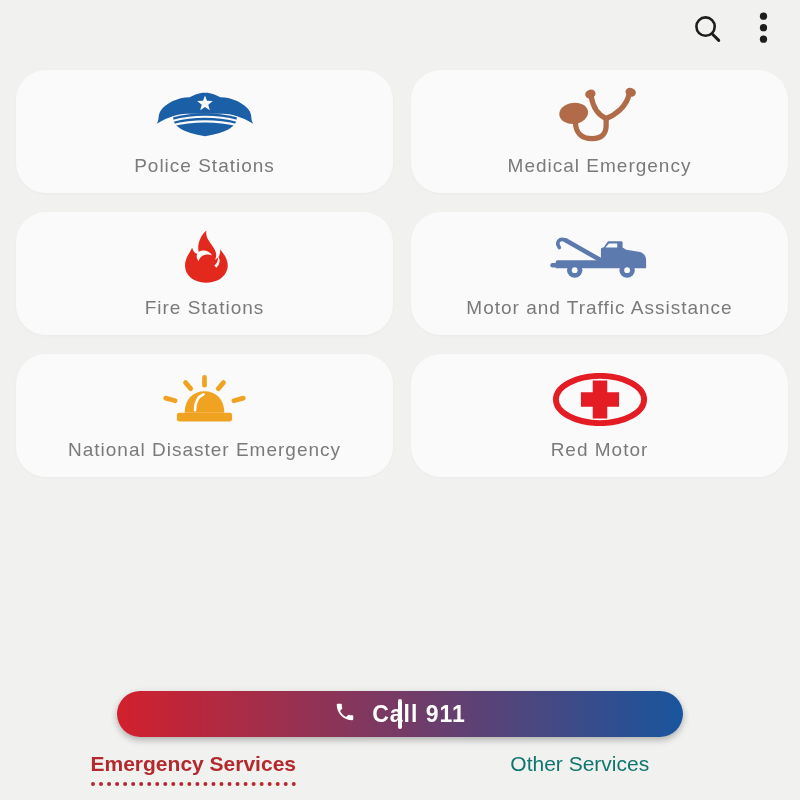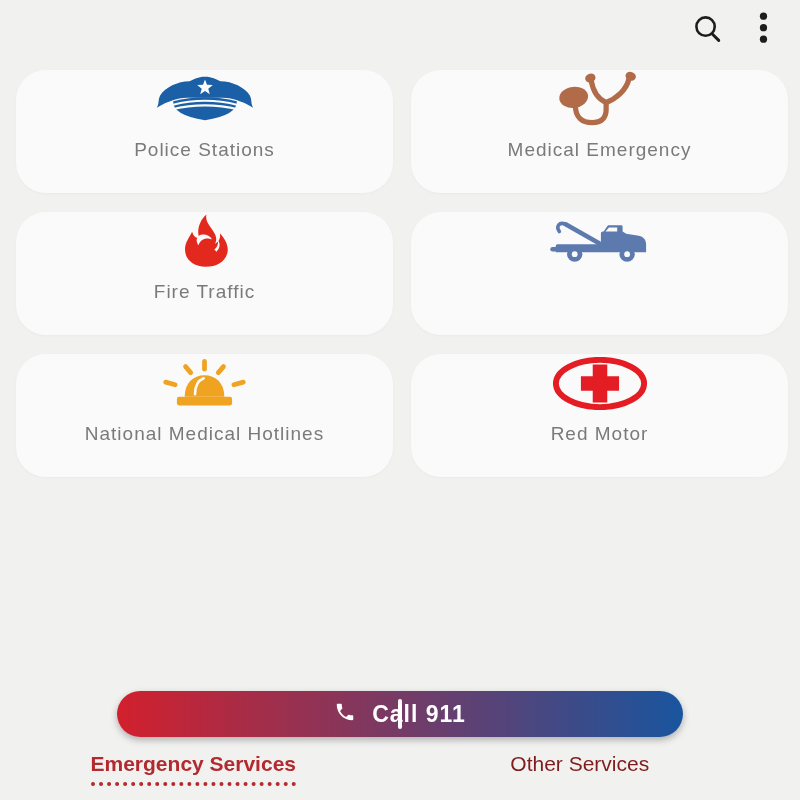--- a/index.html
+++ b/index.html
@@ -28,20 +28,21 @@
     row-gap:19px;
     padding:14px 12px 0 16px;
   }
   .card{
     background:#fafafa;
     border-radius:30px;
     height:123px;
     display:flex;
     flex-direction:column;
     align-items:center;
+    justify-content:center;
     box-shadow:0 1px 3px rgba(0,0,0,0.03);
     cursor:pointer;
   }
   .icon-box{
     height:58px;
     display:flex;
     align-items:center;
     justify-content:center;
   }
   .card-label{
@@ -105,21 +106,21 @@
   .tab-label-active{
     font-size:21px;
     font-weight:700;
     color:#b2292e;
     border-bottom:4px dotted #b2292e;
     padding-bottom:6px;
   }
   .tab-label{
     font-size:21px;
     font-weight:500;
-    color:#7f1d1d;
+    color:#0f766e;
     padding-bottom:6px;
   }
 </style>
 </head>
 <body>
 
 <div class="topbar">
   <span class="icon-btn">
     <svg width="31" height="31" viewBox="0 0 24 24">
       <circle cx="10.5" cy="10.5" r="7.1" fill="none" stroke="#1d1d1d" stroke-width="2"></circle>
@@ -165,53 +166,54 @@
   </div>
 
   <div class="card">
     <span class="icon-box">
       <svg width="50" height="56" viewBox="0 0 70 78" color="#e3291d">
         <path fill="currentColor" d="M37,2 C35,12 42,18 47,26 C51,32 52,38 49,43 C55,40 57,34 56,28 C64,37 69,47 66,57 C62,69 51,75 36,75 C19,75 7,65 7,51 C7,41 13,34 17,26 C19,33 23,36 27,34 C23,26 27,10 37,2 Z"></path>
         <path fill="#fafafa" d="M26,45 C28,37 37,33 45,37 C41,30 32,28 26,32 C22,36 23,41 26,45 Z"></path>
         <path fill="#fafafa" d="M48,51 C52,48 54,43 53,38 C57,43 56,49 51,54 Z"></path>
       </svg>
     </span>
-    <span class="card-label">Fire Traffic</span>
+    <span class="card-label">Fire Stations</span>
   </div>
 
   <div class="card">
     <span class="icon-box">
       <svg width="100" height="47" viewBox="0 0 110 52" color="#5c7aae">
         <path fill="currentColor" d="M6,38 L6,31 C6,30 7,29 8,29 L56,29 L56,17 C56,16 57,15 58,15 L59,15 L63,9 C63.5,8.4 64,8 65,8 L78,8 C79,8 80,8.6 80,9.5 L80,15 L84,17.5 L98,19.5 C103,20.5 106,24 106,29 L106,38 Z"></path>
         <path fill="#fafafa" d="M61,15 L65,10.5 L74,10.5 L74,15 Z"></path>
         <path d="M54,28 L17,7" stroke="currentColor" stroke-width="5" stroke-linecap="round"></path>
         <path d="M17,7 C10,4 6,9 10,15" fill="none" stroke="currentColor" stroke-width="4" stroke-linecap="round"></path>
         <circle cx="27" cy="40" r="8.5" fill="currentColor"></circle>
           <circle cx="27" cy="40" r="3.2" fill="#fafafa"></circle>
         <circle cx="85" cy="40" r="8.5" fill="currentColor"></circle>
           <circle cx="85" cy="40" r="3.2" fill="#fafafa"></circle>
         <rect x="0" y="32" width="12" height="5" rx="2.5" fill="currentColor"></rect>
       </svg>
     </span>
+    <span class="card-label">Motor and Traffic Assistance</span>
   </div>
 
   <div class="card">
     <span class="icon-box">
       <svg width="95" height="50" viewBox="0 0 110 58" color="#f0a321">
         <rect x="23" y="45" width="64" height="10" rx="2.5" fill="currentColor"></rect>
         <path fill="currentColor" d="M32,45 C32,29 42,20 55,20 C68,20 78,29 78,45 Z"></path>
         <path d="M44,42 C44,32 48,26 54,23.5" fill="none" stroke="#fafafa" stroke-width="3" stroke-linecap="round"></path>
         <path d="M55,4 L55,13" stroke="currentColor" stroke-width="5.5" stroke-linecap="round"></path>
         <path d="M33,10 L39,17" stroke="currentColor" stroke-width="5.5" stroke-linecap="round"></path>
         <path d="M77,10 L71,17" stroke="currentColor" stroke-width="5.5" stroke-linecap="round"></path>
         <path d="M10,28 L21,31" stroke="currentColor" stroke-width="5.5" stroke-linecap="round"></path>
         <path d="M100,28 L89,31" stroke="currentColor" stroke-width="5.5" stroke-linecap="round"></path>
       </svg>
     </span>
-    <span class="card-label">National Medical Hotlines</span>
+    <span class="card-label">National Disaster Emergency</span>
   </div>
 
   <div class="card">
     <span class="icon-box">
       <svg width="100" height="53" viewBox="0 0 110 58" color="#e41d25">
         <ellipse cx="55" cy="29" rx="48.5" ry="26" fill="none" stroke="currentColor" stroke-width="6.5"></ellipse>
         <path fill="currentColor" d="M47,8 L63,8 L63,21 L76,21 L76,37 L63,37 L63,50 L47,50 L47,37 L34,37 L34,21 L47,21 Z"></path>
       </svg>
     </span>
     <span class="card-label">Red Motor</span>

